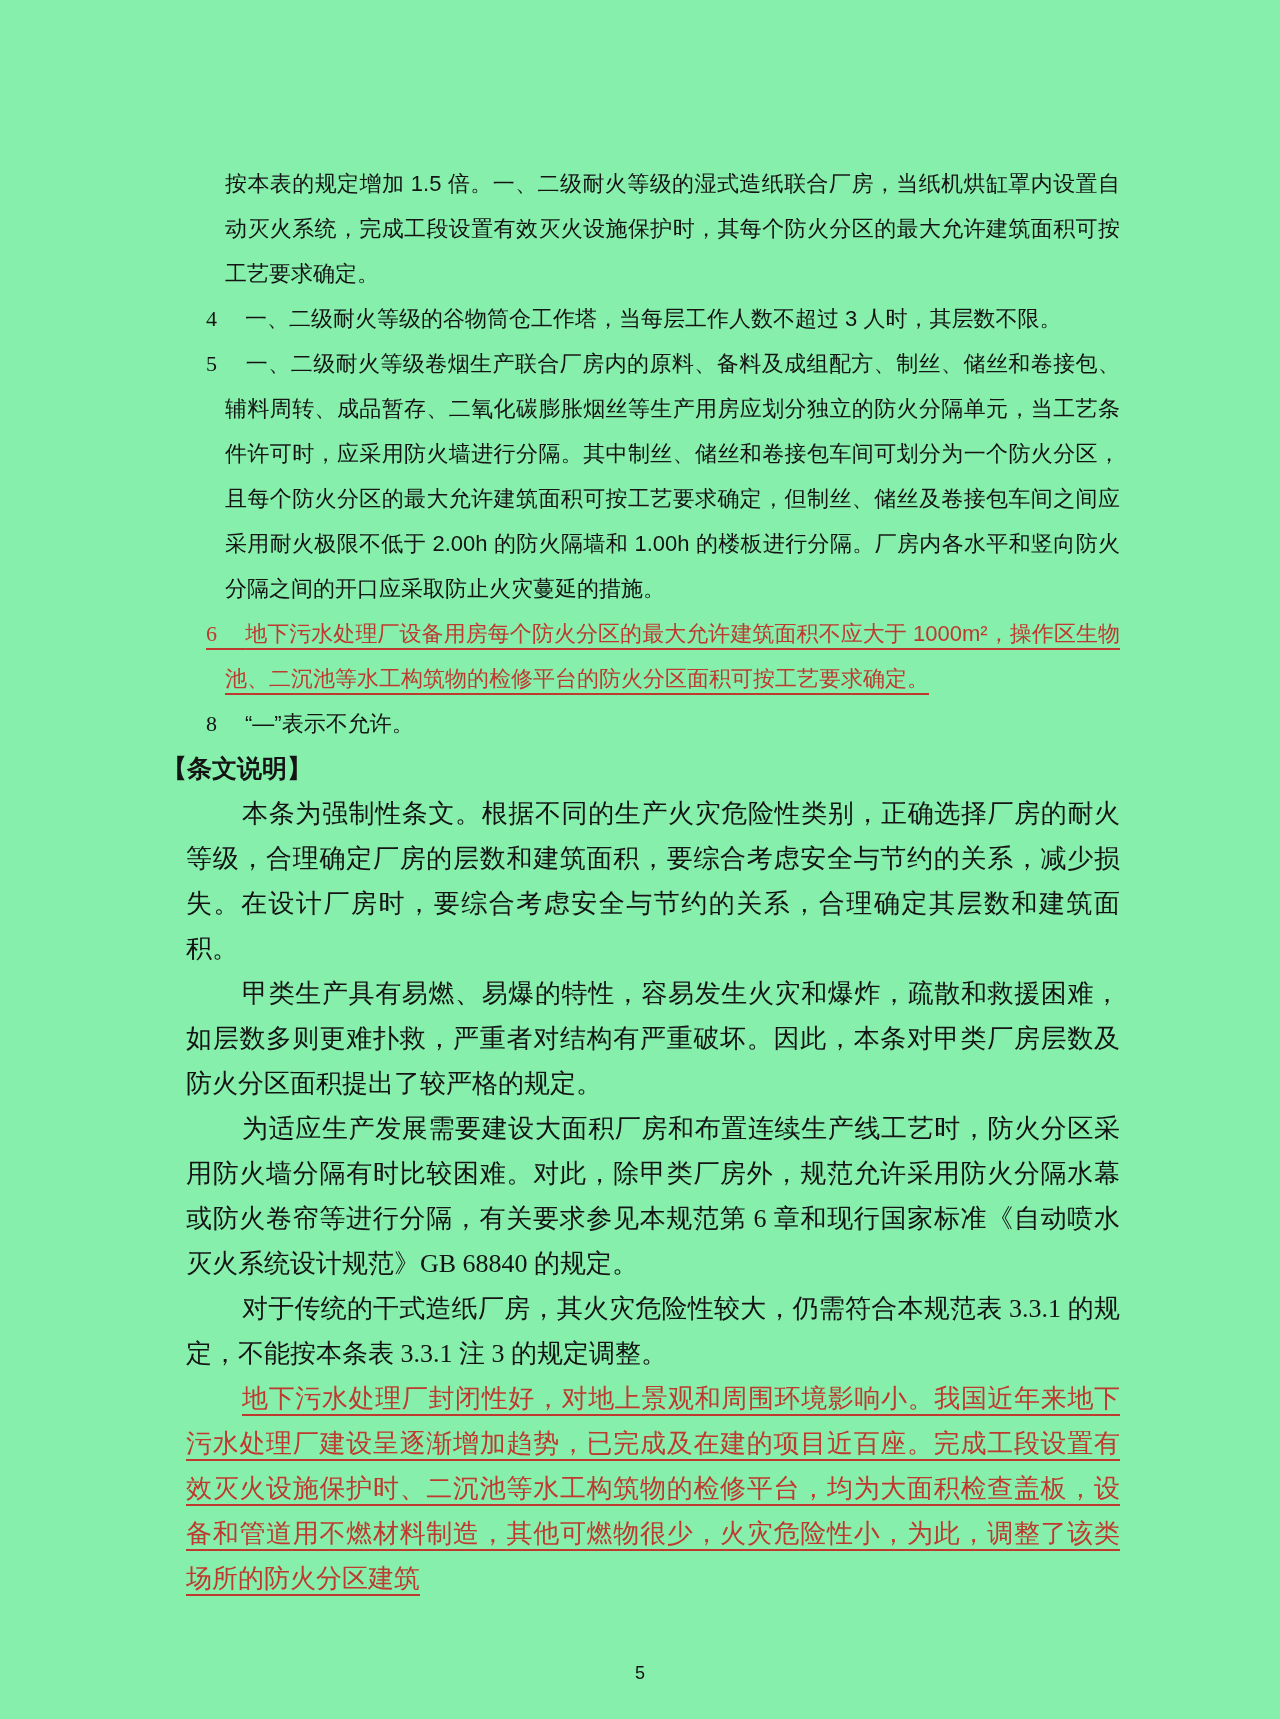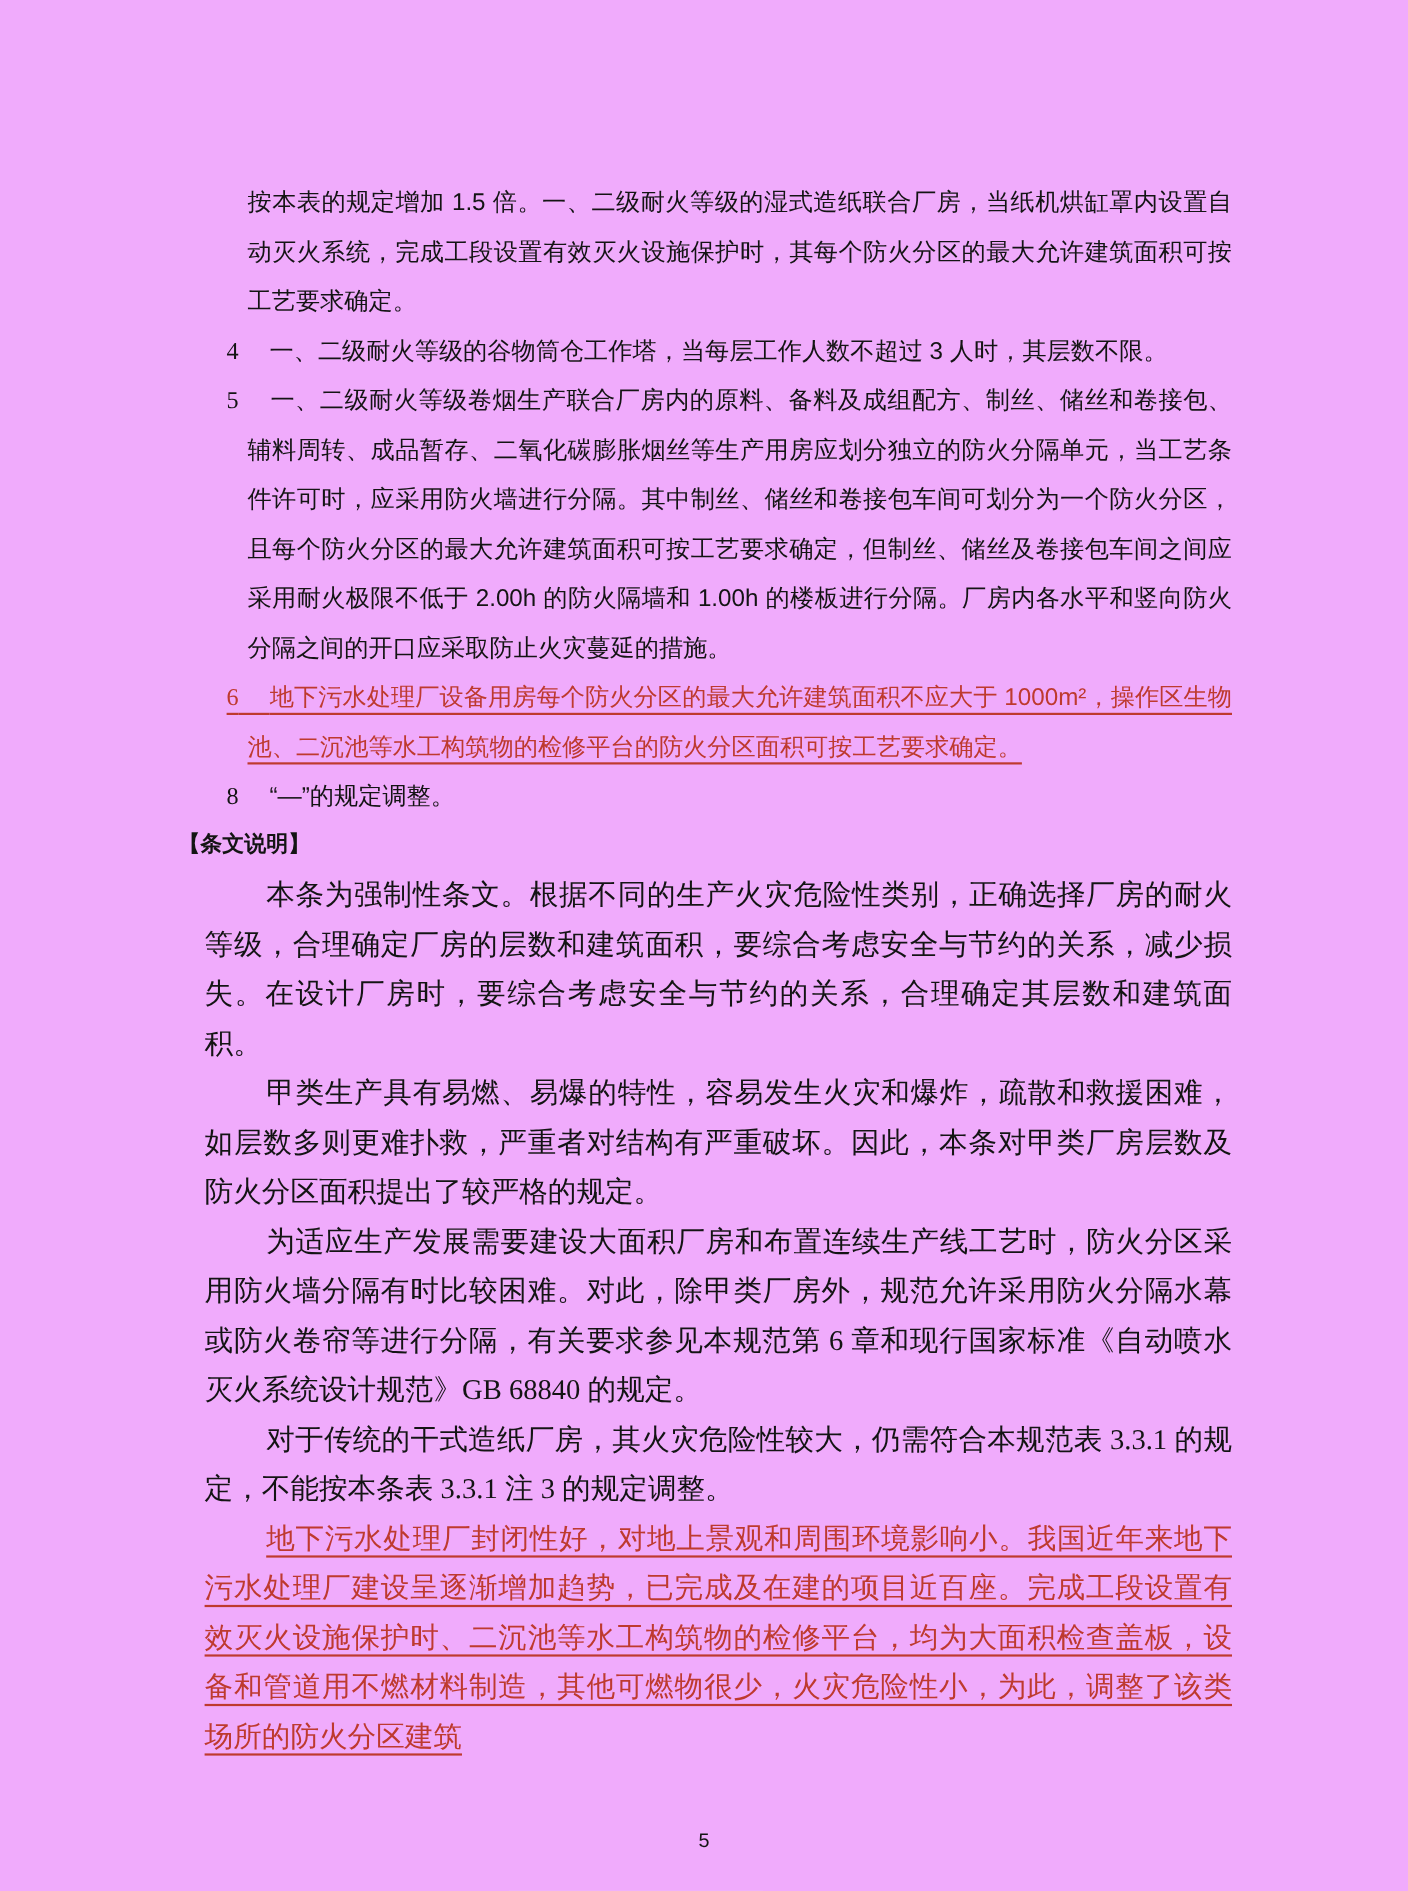--- a/index.html
+++ b/index.html
@@ -1,19 +1,19 @@
 <!DOCTYPE html>
 <html><head>
 <meta charset="utf-8">
 <style>
   html,body{margin:0;padding:0;background:#e8e8e8;}
   .page{
     position:relative;
     width:1280px;height:1719px;
-    background:#f0abfc;
+    background:#86efac;
     color:#141414;
     overflow:hidden;
   }
   .content{
     position:absolute;
     left:162px;top:161px;
     width:958px;
   }
   
   .notes{
@@ -43,21 +43,21 @@
     font-size:26px;
     line-height:45px;
     text-align:justify;
     text-justify:inter-ideograph;
     margin-left:24px;           
   }
   .commentary-heading{
     margin-left:-24px;          
     font-family:"Liberation Sans",sans-serif;
     font-weight:bold;
-    font-size:20px;
+    font-size:25px;
     line-height:45px;
     text-align:left;
   }
   .para{text-indent:56px;}
   .pagenum{
     position:absolute;
     top:1660px;left:0;width:1280px;
     text-align:center;
     font-family:"Liberation Sans",sans-serif;
     font-size:18px;
@@ -83,21 +83,21 @@
       <div class="note">
         <span class="num">5</span><span class="gap">　</span><span>一、二级耐火等级卷烟生产联合厂房内的原料、备料及成组配方、制丝、储丝和卷接包、辅料周转、成品暂存、二氧化碳膨胀烟丝等生产用房应划分独立的防火分隔单元，当工艺条件许可时，应采用防火墙进行分隔。其中制丝、储丝和卷接包车间可划分为一个防火分区，且每个防火分区的最大允许建筑面积可按工艺要求确定，但制丝、储丝及卷接包车间之间应采用耐火极限不低于 2.00h 的防火隔墙和 1.00h 的楼板进行分隔。厂房内各水平和竖向防火分隔之间的开口应采取防止火灾蔓延的措施。</span>
       </div>
 
       <div class="note">
         <span class="em-red"><span class="num">6</span><span class="gap">　</span><span>地下污水处理厂设备用房每个防火分区的最大允许建筑面积不应大于 1000m²，操作区生物池、二沉池等水工构筑物的检修平台的防火分区面积可按工艺要求确定。</span></span>
       </div>
 
 
       <div class="note">
-        <span class="num">8</span><span class="gap">　</span><span>“—”的规定调整。</span>
+        <span class="num">8</span><span class="gap">　</span><span>“—”表示不允许。</span>
       </div>
 
     </div>
 
     <div class="commentary">
       <div class="commentary-heading">【条文说明】</div>
 
       <div class="para">
         <span>本条为强制性条文。根据不同的生产火灾危险性类别，正确选择厂房的耐火等级，合理确定厂房的层数和建筑面积，要综合考虑安全与节约的关系，减少损失。在设计厂房时，要综合考虑安全与节约的关系，合理确定其层数和建筑面积。</span>
       </div>

